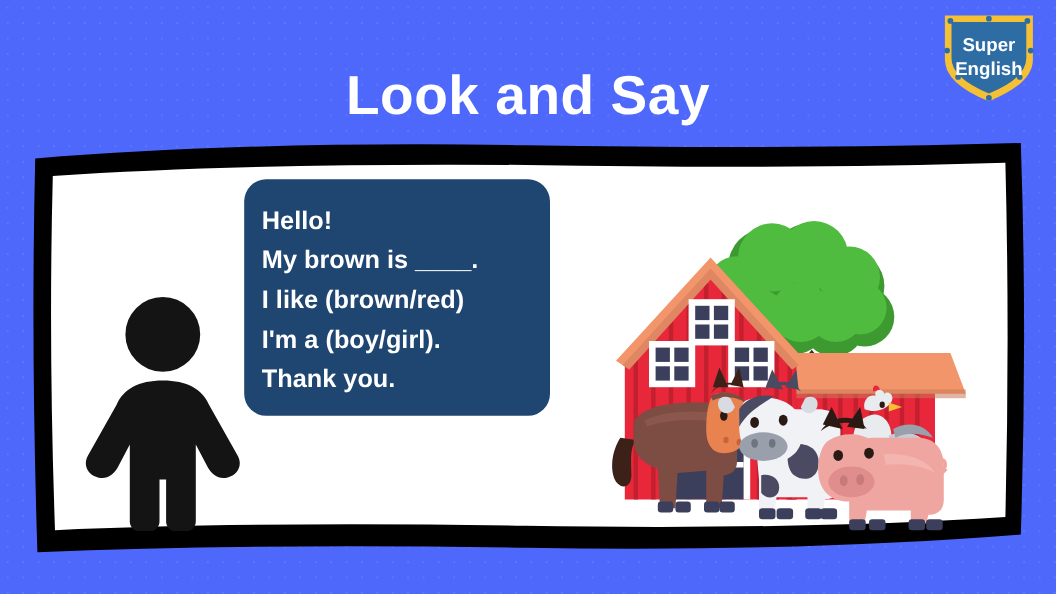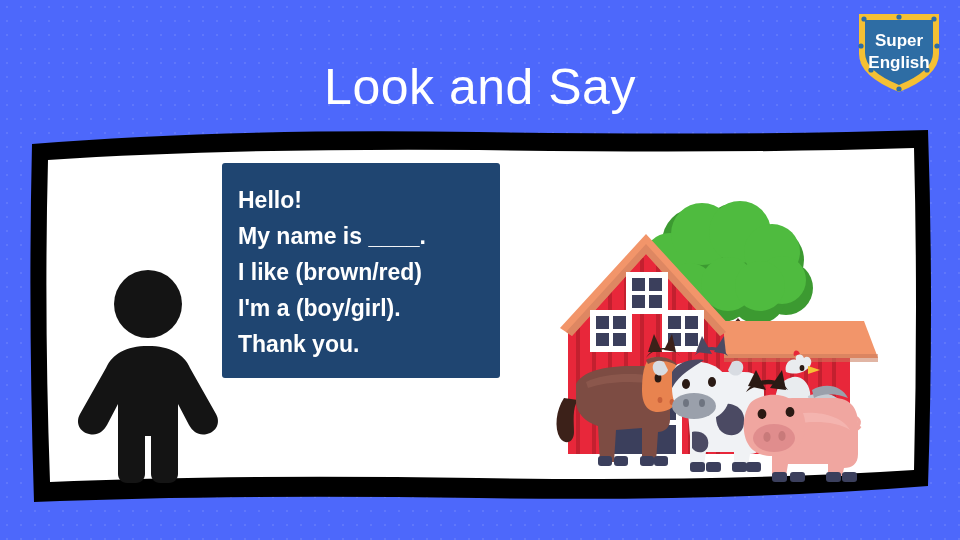--- a/index.html
+++ b/index.html
@@ -13,40 +13,40 @@
     position:absolute;inset:0;
     background-image:radial-gradient(circle, rgba(255,255,255,.10) 1px, transparent 1.2px);
     background-size:14px 14px;
     pointer-events:none;
   }
 
   
   #page-title{
     position:absolute;left:0;right:0;top:28px;
     text-align:center;color:#ffffff;
-    font-size:50px;font-weight:normal;letter-spacing:.5px;
+    font-size:50px;font-weight:bold;letter-spacing:.5px;
     line-height:1;
   }
 
   
   #logo{position:absolute;right:15px;top:8px;width:92px;height:88px;}
   #logo svg{display:block;width:100%;height:100%;}
 
   
   #card-frame{position:absolute;left:28px;top:124px;width:906px;height:382px;}
   #card-frame svg{position:absolute;inset:0;width:100%;height:100%;}
 
   
   #person-figure{position:absolute;left:68px;top:268px;width:160px;height:215px;}
   #person-figure svg{display:block;width:100%;height:100%;}
 
   
   #script-box{
     position:absolute;left:222px;top:163px;width:278px;height:215px;
-    background:#1f4571;border-radius:3px;
+    background:#1f4571;border-radius:20px;
     box-sizing:border-box;padding:19px 0 0 16px;
   }
   #script-box .line{
     color:#ffffff;font-size:23px;font-weight:bold;line-height:36px;
     white-space:nowrap;
   }
 
   
   #farm-scene{position:absolute;left:546px;top:176px;width:340px;height:310px;}
   #farm-scene svg{display:block;width:100%;height:100%;}
@@ -92,21 +92,21 @@
     <circle cx="80" cy="36" r="34" fill="#141414"></circle>
     <path d="M80 78 C58 78 44 86 38 100 L12 146 C7 155 12 164 21 166 C29 168 35 164 39 157 L50 136 L50 206
              C50 211 54 215 59 215 L68 215 C73 215 77 211 77 206 L77 168 L83 168 L83 206
              C83 211 87 215 92 215 L101 215 C106 215 110 211 110 206 L110 136 L121 157
              C125 164 131 168 139 166 C148 164 153 155 148 146 L122 100 C116 86 102 78 80 78 Z" fill="#141414"></path>
   </svg>
 </div>
 
 <div id="script-box">
   <div class="line">Hello!</div>
-  <div class="line">My name is ____.</div>
+  <div class="line">My brown is ____.</div>
   <div class="line">I like (brown/red)</div>
   <div class="line">I'm a (boy/girl).</div>
   <div class="line">Thank you.</div>
 </div>
 
 <div id="farm-scene">
   <svg viewBox="0 0 340 310" xmlns="http://www.w3.org/2000/svg">
 
     <g>
       <rect x="162" y="110" width="16" height="130" fill="#4a2b24"></rect>

